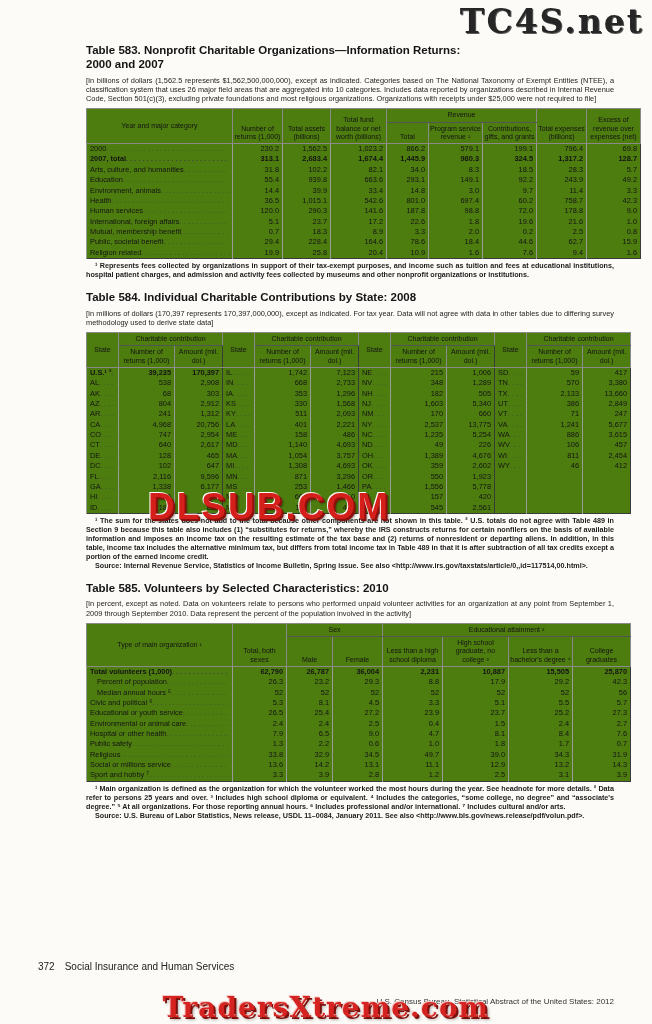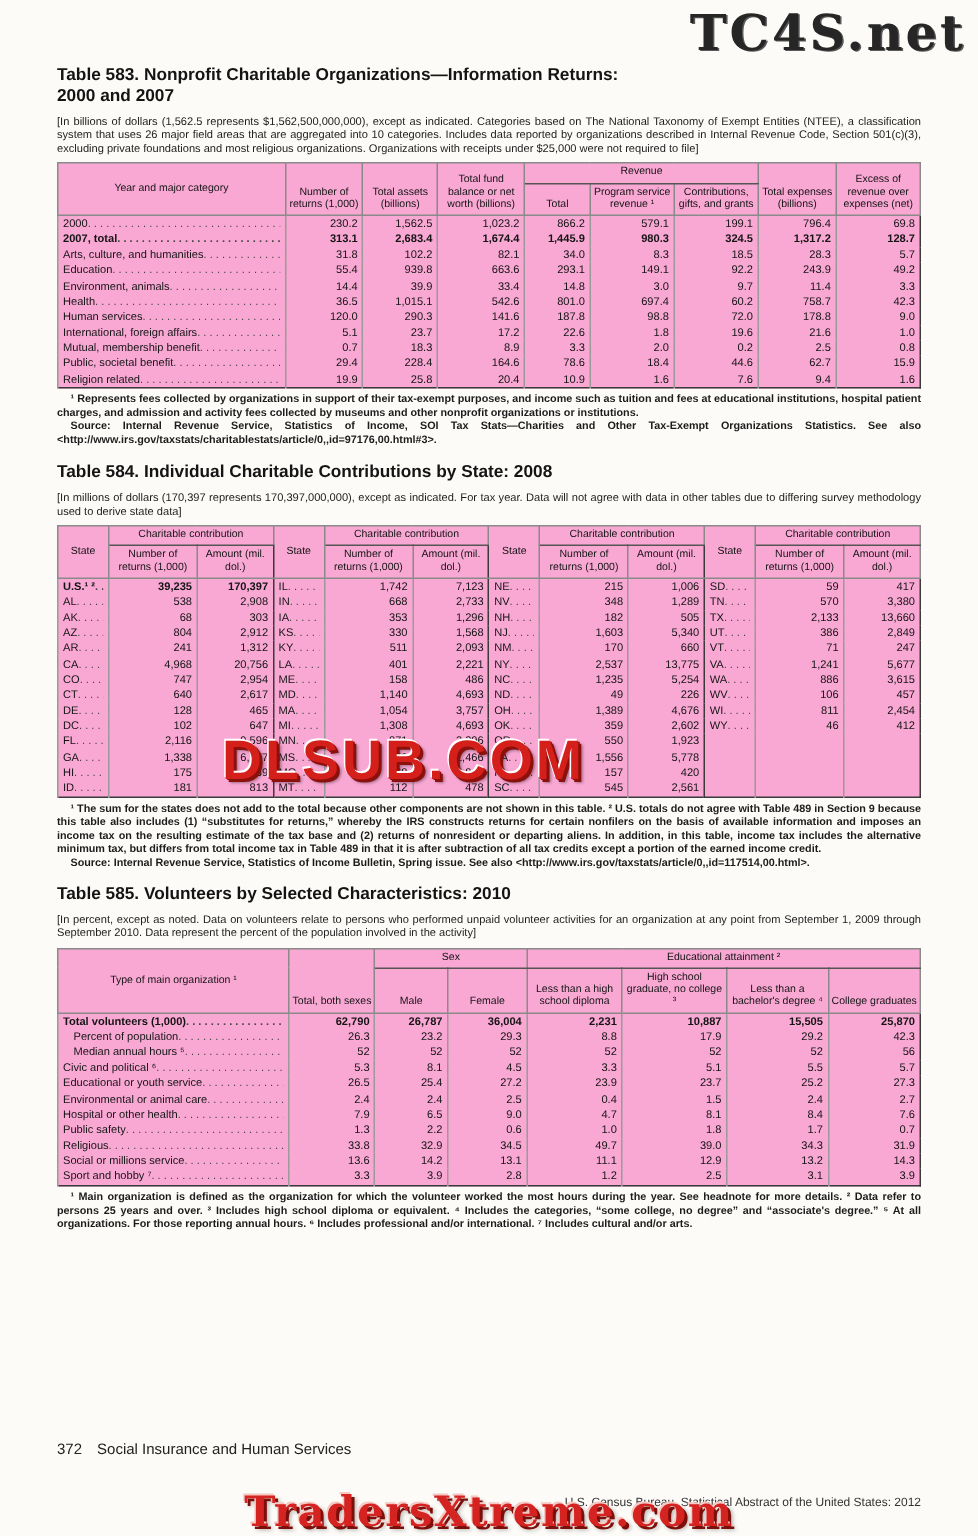--- a/index.html
+++ b/index.html
@@ -3,25 +3,25 @@
 <meta charset="utf-8">
 <style>
   * { margin:0; padding:0; box-sizing:border-box; }
   html,body { background:#e9e9e9; }
   .page {
     position:relative; width:652px; height:1024px; margin:0 auto;
     background:#fcfbf8; color:#141414; overflow:hidden;
     font-family:"Liberation Sans", sans-serif;
     padding:44px 38px 0 38px;
   }
-  .section { margin-bottom:11px; }
+  .section { margin-bottom:11px;margin-left:48px; }
   .tbl-title { font-size:11.5px; font-weight:700; line-height:1.2; margin:0 0 4px; }
   .headnote { font-size:7.4px; line-height:1.25; text-align:justify; margin:0 0 5px; color:#1c1c1c; }
 
-  table.tbl { width:100%; table-layout:fixed; border-collapse:collapse; border:1px solid #3a3a3a; background:#f9a8d4; }
+  table.tbl { width:100%; table-layout:fixed; border-collapse:collapse; border:1px solid #3a3a3a; background:#4d7c0f; }
   table.tbl thead th {
     font-weight:400; font-size:7px; line-height:1.18; vertical-align:bottom;
     text-align:center; padding:2px 1px; border:1px solid #8a8a8a;
   }
   table.tbl thead th.group { border-bottom:1px solid #555; vertical-align:middle; }
   table.tbl thead { border-bottom:1px solid #3a3a3a; }
   table.tbl tbody td {
     font-size:7.4px; line-height:1.4; padding:0 3px; border-left:1px solid #9a9a9a;
     white-space:nowrap; overflow:hidden;
   }
@@ -274,21 +274,20 @@
             <td class="num">1.6</td>
             <td class="num">7.6</td>
             <td class="num">9.4</td>
             <td class="num">1.6</td>
           </tr>
         </tbody>
     </table>
 
     <div class="fns">
       <p class="fn">¹ Represents fees collected by organizations in support of their tax-exempt purposes, and income such as tuition and fees at educational institutions, hospital patient charges, and admission and activity fees collected by museums and other nonprofit organizations or institutions.</p>
-      <p class="fn">Source: Internal Revenue Service, Statistics of Income, SOI Tax Stats—Charities and Other Tax-Exempt Organizations Statistics. See also &lt;http://www.irs.gov/taxstats/charitablestats/article/0,,id=97176,00.html#3&gt;.</p>
     </div>
   </div>
 
   <div class="section">
     <div class="tbl-title">Table 584. Individual Charitable Contributions by State: 2008</div>
     <p class="headnote">[In millions of dollars (170,397 represents 170,397,000,000), except as indicated. For tax year. Data will not agree with data in other tables due to differing survey methodology used to derive state data]</p>
 
     <table class="tbl">
       <colgroup>
         <col style="width:32px">
@@ -1003,20 +1002,21 @@
             <td class="num">1.2</td>
             <td class="num">2.5</td>
             <td class="num">3.1</td>
             <td class="num">3.9</td>
           </tr>
         </tbody>
     </table>
 
     <div class="fns">
       <p class="fn">¹ Main organization is defined as the organization for which the volunteer worked the most hours during the year. See headnote for more details. ² Data refer to persons 25 years and over. ³ Includes high school diploma or equivalent. ⁴ Includes the categories, “some college, no degree” and “associate's degree.” ⁵ At all organizations. For those reporting annual hours. ⁶ Includes professional and/or international. ⁷ Includes cultural and/or arts.</p>
+      <p class="fn">Source: U.S. Bureau of Labor Statistics, News release, USDL 11–0084, January 2011. See also &lt;http://www.bls.gov/news.release/pdf/volun.pdf&gt;.</p>
     </div>
   </div>
 
   <div class="page-footer">
     <span class="pgnum">372</span><span>Social Insurance and Human Services</span>
   </div>
   <div class="attribution">U.S. Census Bureau, Statistical Abstract of the United States: 2012</div>
 
   <div class="wm-top">TC4S.net</div>
   <div class="wm-center">DLSUB.COM</div>

